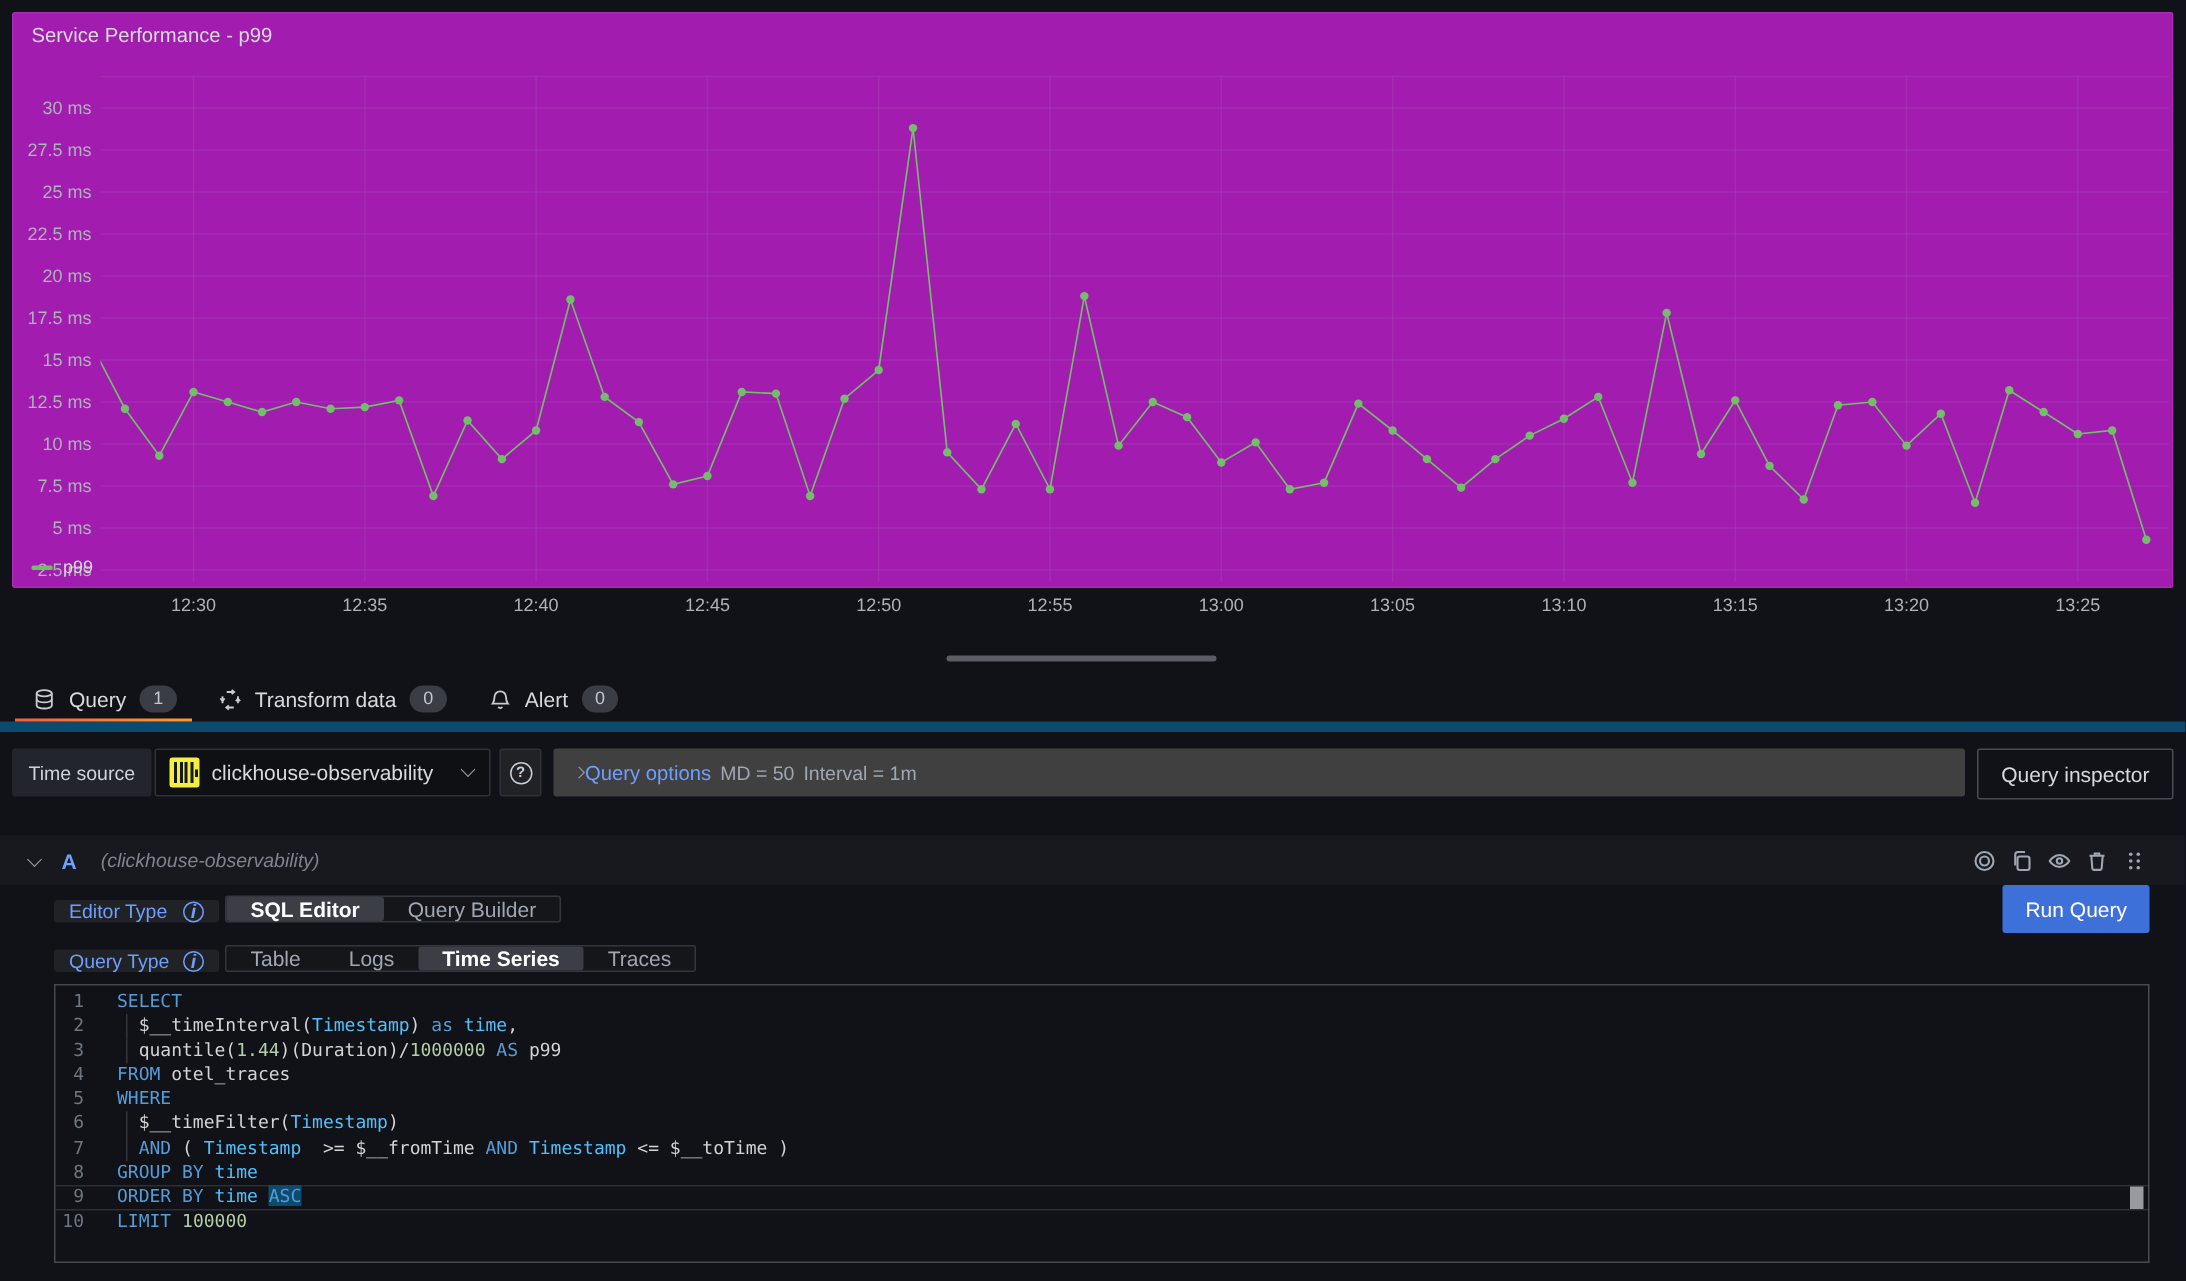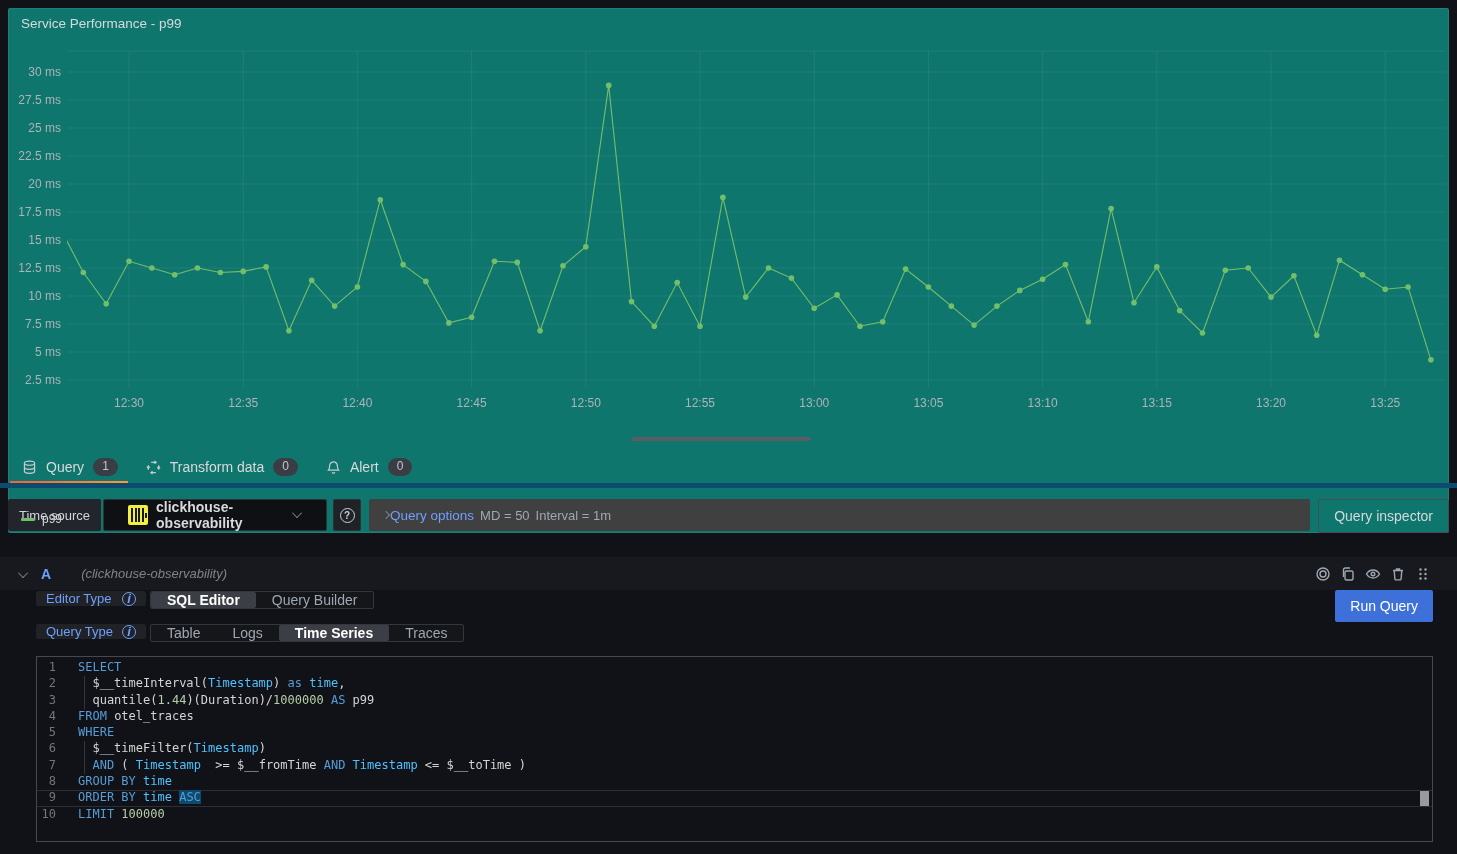--- a/index.html
+++ b/index.html
@@ -1,68 +1,68 @@
 <!DOCTYPE html>
 <html><head>
 <meta charset="utf-8">
 <style>
   * { margin:0; padding:0; box-sizing:border-box; }
   html,body { width:1457px; height:854px; background:#111217; font-family:"Liberation Sans", sans-serif; overflow:hidden; position:relative; }
 
   
-  .panel { position:absolute; left:8px; top:8px; width:1441px; height:525px; background:#0f766e; border:1px solid rgba(204,204,220,0.10); border-radius:2px; }
+  .panel { position:absolute; left:8px; top:8px; width:1441px; height:384px; background:#a21caf; border:1px solid rgba(204,204,220,0.10); border-radius:2px; }
   .panel-title { position:absolute; left:12px; top:7px; font-size:13.5px; font-weight:500; color:#d8d9da; z-index:2; }
   svg.chart { position:absolute; left:0; top:0; }
   .grid { stroke:rgba(204,204,220,0.09); stroke-width:1; }
   .ytick, .xtick { font:12px "Liberation Sans", sans-serif; fill:#aeb2b9; }
   .series-line { fill:none; stroke:#73BF69; stroke-width:1.1; }
   .series-dot { fill:#73BF69; }
   .legend { position:absolute; left:12px; bottom:6px; display:flex; align-items:center; gap:7px; z-index:2; cursor:pointer; }
   .legend-swatch { width:14px; height:3px; background:#73BF69; border-radius:1px; }
   .legend-label { font-size:12px; color:#d8d9da; }
 
   
   .splitter { position:absolute; left:631px; top:437px; width:180px; height:4px; border-radius:2px; background:#5a5d63; }
 
   
-  .tabs-row { position:absolute; left:0; top:451px; width:1457px; height:37px; border-bottom:5px solid #0c4a6e; display:flex; align-items:stretch; padding-left:8px; }
+  .tabs-row { position:absolute; left:0; top:451px; width:1457px; height:37px; border-bottom:7px solid #0c4a6e; display:flex; align-items:stretch; padding-left:8px; }
   .tab { display:flex; align-items:center; gap:9px; padding:0 14px; position:relative; cursor:pointer; }
   .tab-label { font-size:14px; color:#d8d9da; }
   .badge { background:#3a3d44; color:#c3c7cc; font-size:12px; border-radius:10px; padding:2px 9px; line-height:1.1; }
   .tab .underline { position:absolute; left:2px; right:4px; bottom:0; height:2px; background:linear-gradient(90deg,#F55F3E,#FF9830); }
   .tab-icon { width:15px; height:15px; display:flex; }
   .tab-icon svg { stroke:#c7ccd1; fill:none; stroke-width:1.3; }
 
   
   .ds-row { position:absolute; left:8px; top:499px; width:1441px; height:32px; display:flex; align-items:stretch; }
   .ds-label { background:#22252b; border-radius:2px; display:flex; align-items:center; padding:0 11px; font-size:13px; color:#d0d4d9; margin-right:2px; }
-  .ds-picker { width:224px; background:#0e1014; border:1px solid #2e3238; border-radius:2px; display:flex; align-items:center; padding:0 24px; gap:8px; cursor:pointer;font-weight:bold; }
+  .ds-picker { width:224px; background:#0e1014; border:1px solid #2e3238; border-radius:2px; display:flex; align-items:center; padding:0 9px; gap:8px; cursor:pointer; }
   .ch-logo { width:20px; height:20px; border-radius:2px; background:#f3ef3f; position:relative; flex:none; }
   .ch-logo i { position:absolute; top:3px; bottom:3px; width:2px; background:#16181d; }
   .ch-logo i:nth-child(1){left:3px;} .ch-logo i:nth-child(2){left:6.5px;} .ch-logo i:nth-child(3){left:10px;} .ch-logo i:nth-child(4){left:13.5px;}
   .ch-logo .dot { position:absolute; left:16.5px; width:2px; top:8px; height:5px; background:#16181d; }
   .ds-name { font-size:14px; color:#d8d9da; flex:1; }
   .chev { width:10px; height:10px; border-right:1.6px solid #9aa0a8; border-bottom:1.6px solid #9aa0a8; transform:rotate(45deg) scale(0.7); margin-top:-4px; }
   .help-box { width:28px; margin-left:6px; background:#202226; border:1px solid #2e3238; border-radius:2px; display:flex; align-items:center; justify-content:center; cursor:pointer; }
   .circle-glyph { width:15px; height:15px; border:1.2px solid #c7d0d9; border-radius:50%; color:#c7d0d9; font-size:10px; line-height:13px; text-align:center; font-weight:700; }
   .q-options { flex:1; margin-left:8px; background:#404040; border-radius:2px; display:flex; align-items:center; padding:0 13px; }
   .chev-right { width:8px; height:8px; border-right:1.6px solid #9aa0a8; border-top:1.6px solid #9aa0a8; transform:rotate(45deg) scale(0.7); cursor:pointer; }
   .qo-link { font-size:13.5px; color:#6E9FFF; cursor:pointer; }
   .qo-meta { font-size:13px; color:#9fa7b3; margin-left:6px; }
   .inspector-btn { margin-left:8px; border:1px solid #484c54; border-radius:2px; background:transparent; color:#d5d9de; font-size:14px; padding:16px 15px; display:flex; align-items:center; cursor:pointer; font-family:inherit; }
 
   
   .query-header { position:absolute; left:0; top:557px; width:1457px; height:33px; background:#17191e; display:flex; align-items:center; padding:0 26px 0 18px; }
   .qh-ref { color:#6E9FFF; font-size:14px; font-weight:700; margin-left:13px; }
-  .qh-hint { color:#7e848d; font-size:13px; font-style:italic; margin-left:30px; }
+  .qh-hint { color:#7e848d; font-size:13px; font-style:italic; margin-left:16px; }
   .qh-icons { margin-left:auto; display:flex; align-items:center; gap:9px; }
   .qh-icons .ic { width:16px; height:16px; display:flex; align-items:center; justify-content:center; cursor:pointer; }
   .qh-icons svg { stroke:#9fa7b3; fill:none; stroke-width:1.4; }
 
-  .opt-row { position:absolute; left:36px; height:24px; display:flex; align-items:flex-start; }
+  .opt-row { position:absolute; left:36px; height:24px; display:flex; align-items:flex-end; }
   .row-editor-type { top:591px; }
   .row-query-type  { top:624px; }
   .opt-label { width:110px; background:#202226; border-radius:2px; display:flex; align-items:center; justify-content:space-between; padding:0 10px; margin-right:4px; }
   .opt-label span { font-size:13px; color:#6E9FFF; }
   .info-circle { width:14px; height:14px; border:1.2px solid #6E9FFF; border-radius:50%; color:#6E9FFF; font-size:9px; line-height:12px; text-align:center; font-style:italic; font-weight:700; }
   .segmented { display:flex; border:1px solid #33363d; border-radius:2px; background:#141619; }
   .seg-item { display:flex; align-items:center; padding:0 16px; font-size:14px; color:#9fa7b3; cursor:pointer; border-radius:2px; }
   .seg-item.active { background:#3b3e45; color:#ffffff; font-weight:700;padding-left:16px; }
   .run-btn { position:absolute; right:24px; top:590px; height:32px; background:#3D71D9; border:none; border-radius:2px; color:#fff; font-size:14px; font-weight:500; padding:0 15px; cursor:pointer; font-family:inherit; }
 

